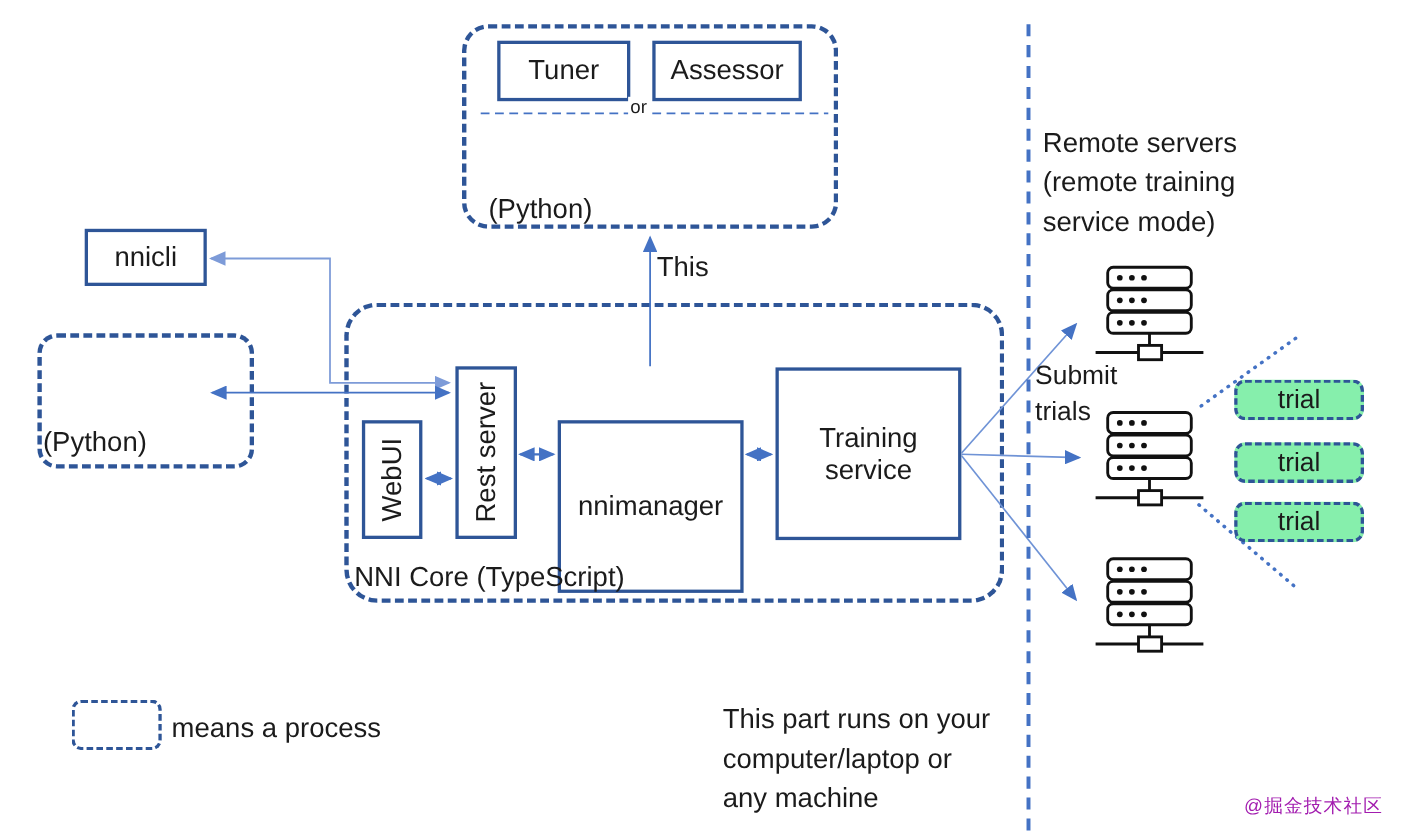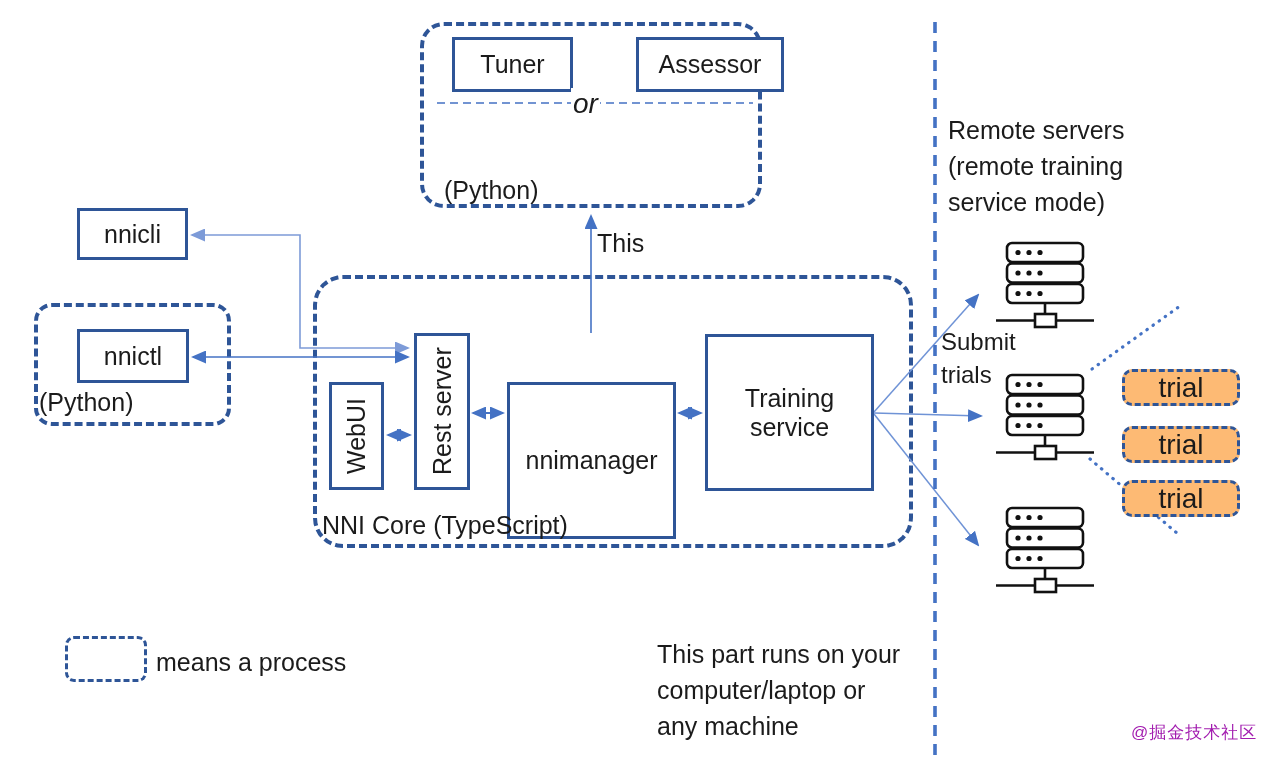--- a/index.html
+++ b/index.html
@@ -14,27 +14,27 @@
   }
   .dashedbox{
     position:absolute;border:4px dashed #2e5597;border-radius:24px;
     box-sizing:border-box;background:transparent;z-index:1;
   }
   .vtext{writing-mode:vertical-rl;transform:rotate(180deg);}
   .label{position:absolute;font-size:25px;white-space:nowrap;z-index:4;}
   .para{position:absolute;font-size:25px;line-height:36px;white-space:pre-line;z-index:4;}
   #svg-overlay{position:absolute;left:0;top:0;z-index:2;}
   .orlabel{
-    position:absolute;left:571px;top:88px;font-size:28px;background:#fff;
-    padding:0 2px;z-index:4;font-style:italic;
+    position:absolute;left:571px;top:88px;font-size:17px;background:#fff;
+    padding:0 2px;z-index:4;
   }
   .trial{
     position:absolute;left:1122px;width:118px;height:37px;border:3.5px dashed #2e5597;
-    border-radius:10px;background:#fdba74;display:flex;align-items:center;justify-content:center;
-    font-size:28px;box-sizing:border-box;z-index:3;margin-top:24px;
+    border-radius:10px;background:#86efac;display:flex;align-items:center;justify-content:center;
+    font-size:24px;box-sizing:border-box;z-index:3;
   }
   .watermark{
     position:absolute;left:1131px;top:721px;font-size:17px;color:#a21caf;
     white-space:nowrap;z-index:6;letter-spacing:1px;
   }
   .legendbox{
     position:absolute;left:65px;top:636px;width:82px;height:46px;
     border:3.5px dashed #2e5597;border-radius:9px;box-sizing:border-box;z-index:3;
   }
 </style>
@@ -95,33 +95,30 @@
 
     <use href="#srv" x="1007" y="243"></use>
     <use href="#srv" x="1007" y="375"></use>
     <use href="#srv" x="1007" y="508"></use>
   </svg>
 
   <div class="dashedbox" style="left:420px;top:22px;width:342px;height:186px;"></div>
   <div class="box" style="left:452px;top:37px;width:121px;height:55px;">
     <span>Tuner</span>
   </div>
-  <div class="box" style="left:593px;top:37px;width:148px;height:55px;margin-left:43px;">
+  <div class="box" style="left:593px;top:37px;width:136px;height:55px;">
     <span>Assessor</span>
   </div>
   <div class="orlabel">or</div>
   <div class="label" style="left:444px;top:176px;">(Python)</div>
 
   <div class="box" style="left:77px;top:208px;width:111px;height:52px;">
     <span>nnicli</span>
   </div>
   <div class="dashedbox" style="left:34px;top:303px;width:197px;height:123px;border-radius:18px;"></div>
-  <div class="box" style="left:77px;top:329px;width:112px;height:54px;">
-    <span>nnictl</span>
-  </div>
   <div class="label" style="left:39px;top:388px;">(Python)</div>
 
   <div class="dashedbox" style="left:313px;top:275px;width:600px;height:273px;border-radius:30px;"></div>
   <div class="box vtext" style="left:329px;top:382px;width:55px;height:108px;">
     <span>WebUI</span>
   </div>
   <div class="box vtext" style="left:414px;top:333px;width:56px;height:157px;">
     <span>Rest server</span>
   </div>
   <div class="box" style="left:507px;top:334px;width:169px;height:157px;margin-top:48px;">

